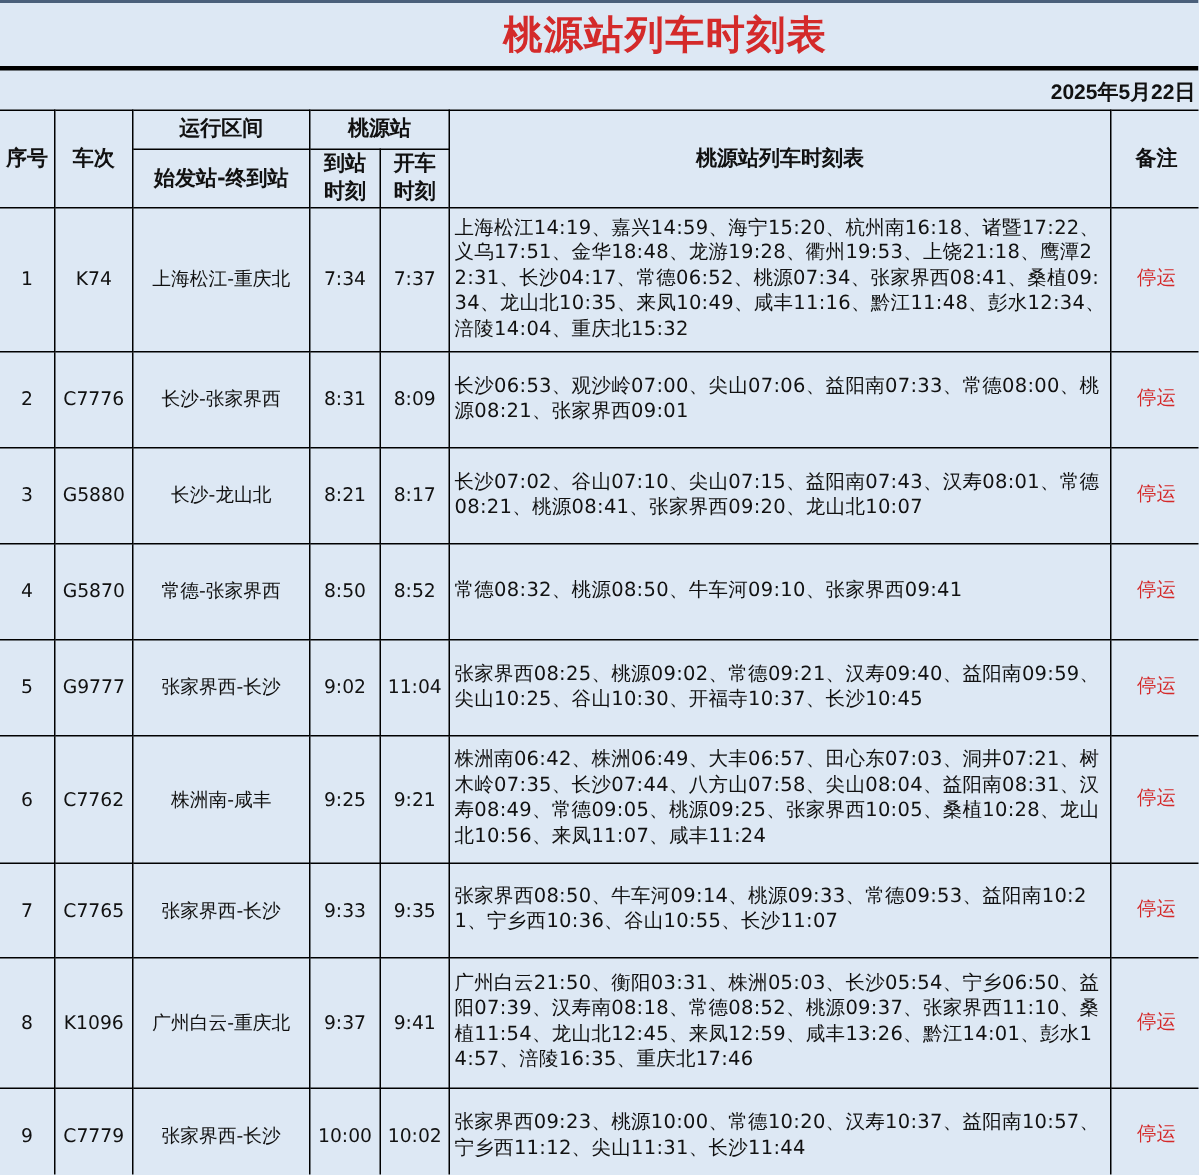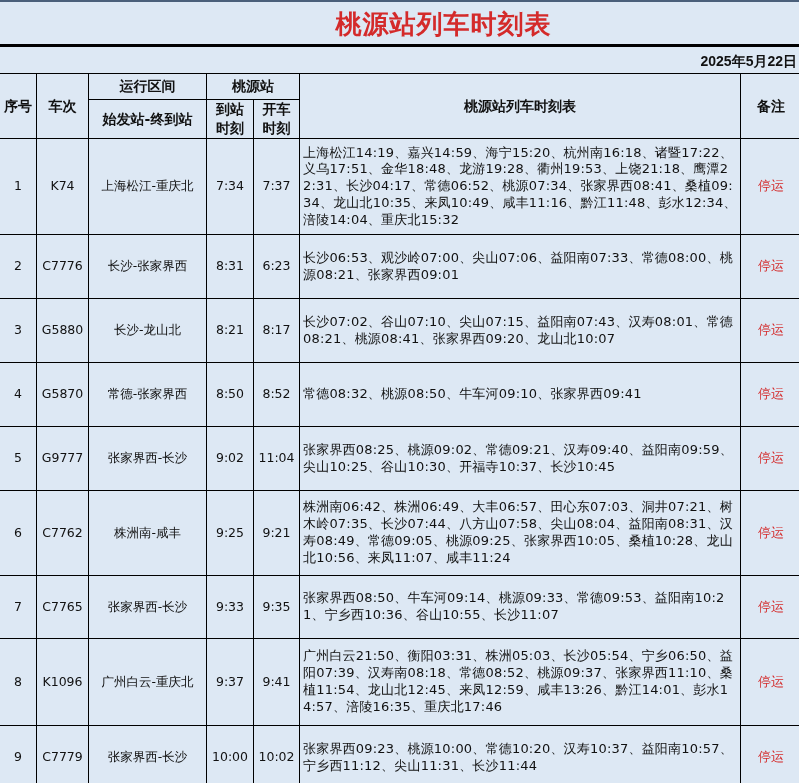--- a/index.html
+++ b/index.html
@@ -99,21 +99,21 @@
       <td class="num">7:34</td>
       <td class="num">7:37</td>
       <td class="stops">上海松江14:19、嘉兴14:59、海宁15:20、杭州南16:18、诸暨17:22、义乌17:51、金华18:48、龙游19:28、衢州19:53、上饶21:18、鹰潭22:31、长沙04:17、常德06:52、桃源07:34、张家界西08:41、桑植09:34、龙山北10:35、来凤10:49、咸丰11:16、黔江11:48、彭水12:34、涪陵14:04、重庆北15:32</td>
       <td class="remark">停运</td>
     </tr>
     <tr style="height:64px">
       <td class="num">2</td>
       <td class="num">C7776</td>
       <td>长沙-张家界西</td>
       <td class="num">8:31</td>
-      <td class="num">6:23</td>
+      <td class="num">8:09</td>
       <td class="stops">长沙06:53、观沙岭07:00、尖山07:06、益阳南07:33、常德08:00、桃源08:21、张家界西09:01</td>
       <td class="remark">停运</td>
     </tr>
     <tr style="height:64px">
       <td class="num">3</td>
       <td class="num">G5880</td>
       <td>长沙-龙山北</td>
       <td class="num">8:21</td>
       <td class="num">8:17</td>
       <td class="stops">长沙07:02、谷山07:10、尖山07:15、益阳南07:43、汉寿08:01、常德08:21、桃源08:41、张家界西09:20、龙山北10:07</td>

